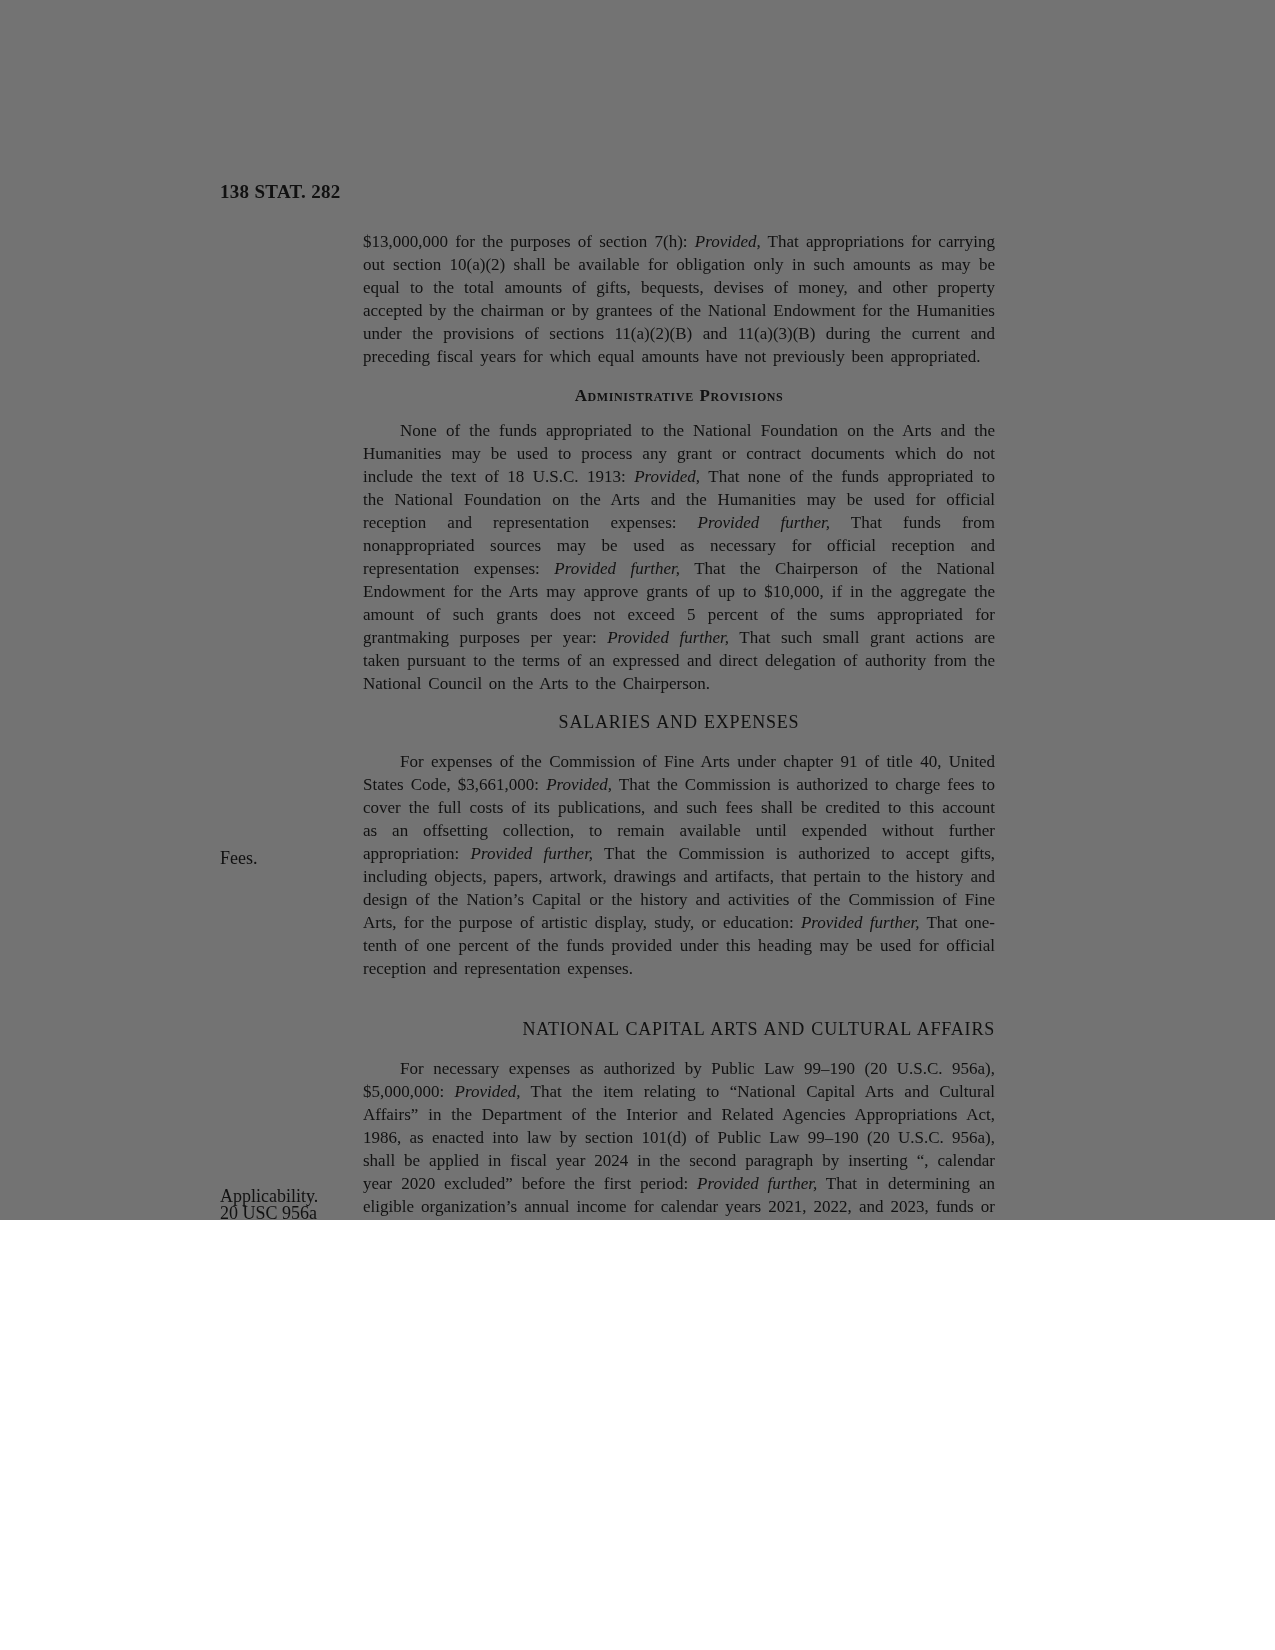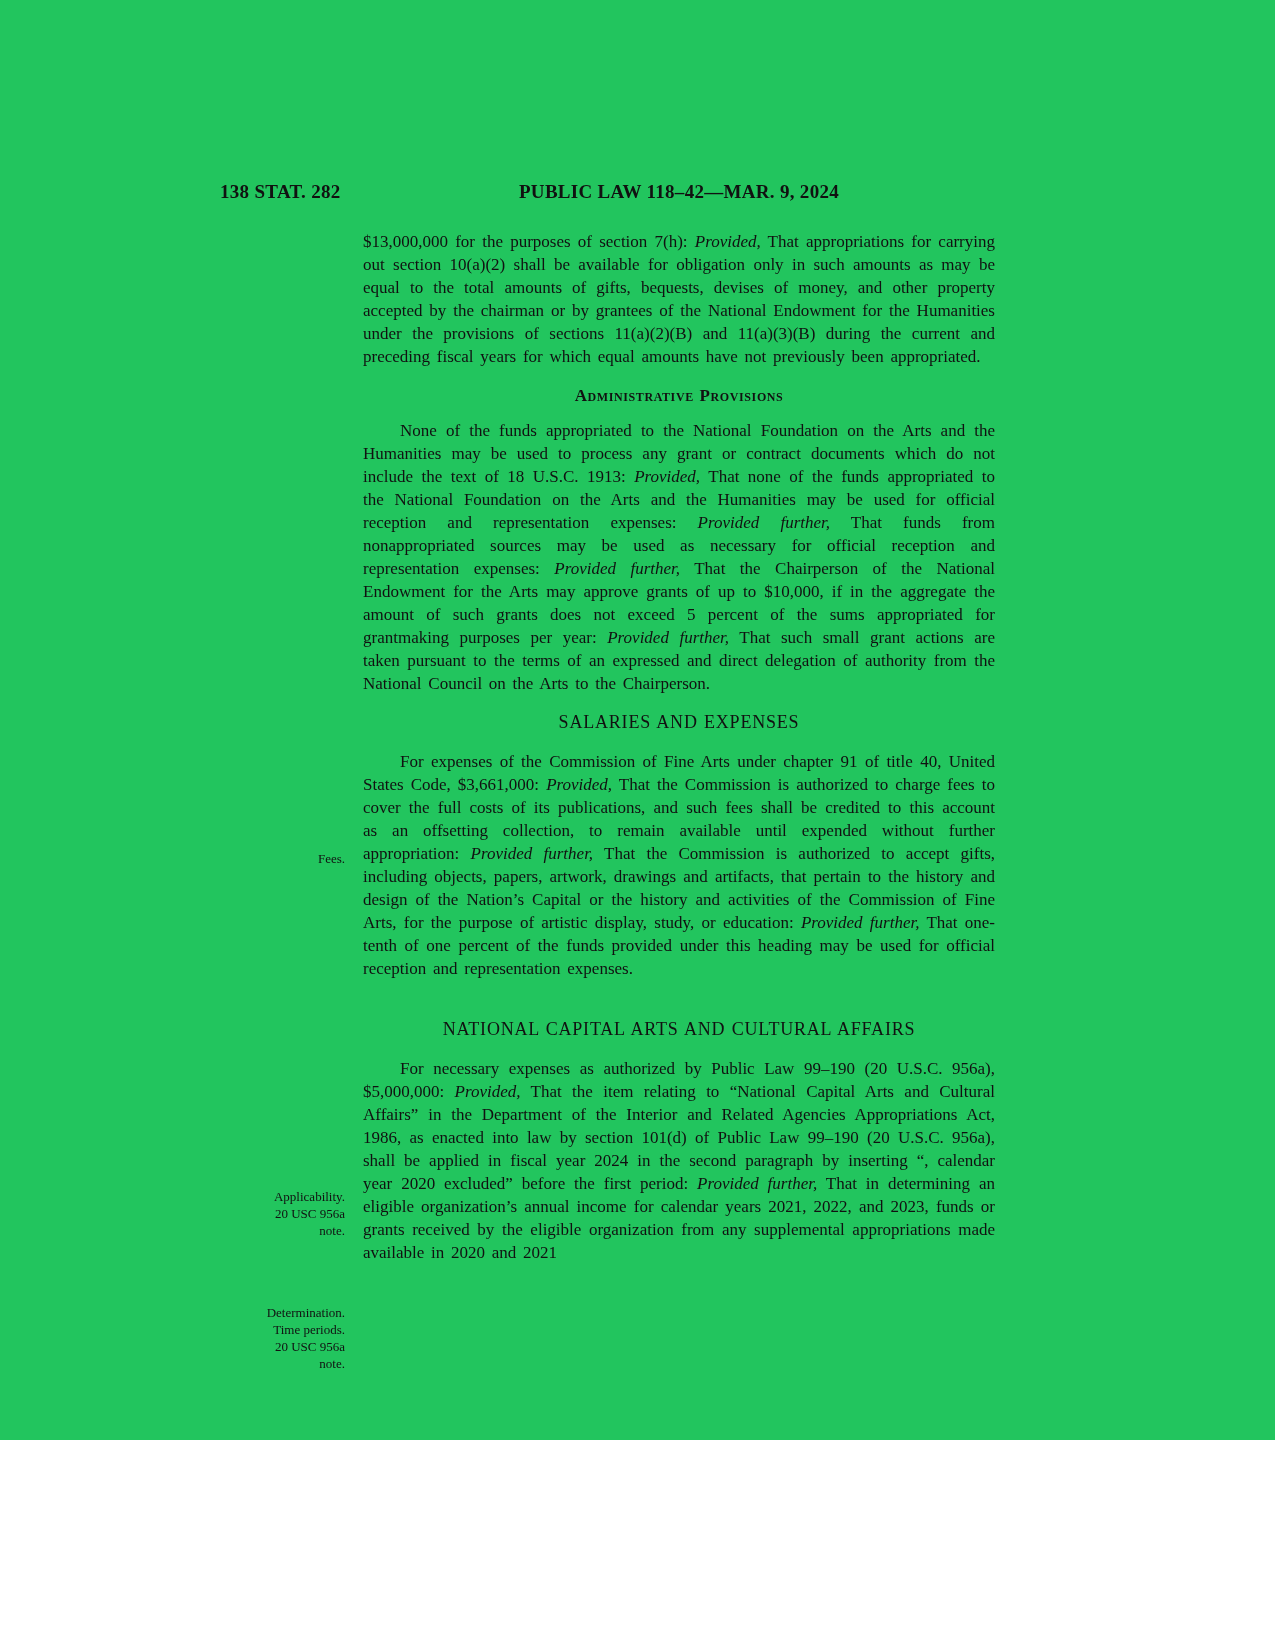--- a/index.html
+++ b/index.html
@@ -3,22 +3,22 @@
 <meta charset="utf-8">
 <style>
   html, body {
     margin: 0;
     padding: 0;
     background: #ffffff;
   }
   .page {
     position: relative;
     width: 1275px;
-    height: 1440px;
-    background: #22c55e;
+    height: 1220px;
+    background: #737373;
     color: #111111;
     font-family: "Liberation Serif", "DejaVu Serif", serif;
     overflow: hidden;
   }
   .stat-num {
     position: absolute;
     left: 220px;
     top: 181px;
     font-size: 19px;
     font-weight: bold;
@@ -68,42 +68,41 @@
   .h-fine     { margin: 9px 0 0; }
   .subheading {
     font-weight: normal;
     font-size: 18px;
     letter-spacing: 0.8px;
     text-align: center;
     text-indent: 0;
     word-spacing: 1px;
   }
   .h-salaries { margin: 16px 0 16px; }
-  .h-nca      { margin: 38px 0 16px; }
+  .h-nca      { margin: 38px 0 16px; text-align: right; }
   .margin-note {
     position: absolute;
     left: 220px;
     width: 125px;
-    font-size: 13px;
+    font-size: 18px;
     line-height: 17px;
     white-space: pre-line;
-    text-align: right;
+    text-align: left;
   }
   .note-fees          { top: 850px; }
   .note-applicability { top: 1188px; }
   .note-determination { top: 1304px; }
 </style>
 </head>
 <body>
 
 <div class="page">
 
   <div class="stat-num">138 STAT. 282</div>
 
-  <div class="law-title">PUBLIC LAW 118–42—MAR. 9, 2024</div>
 
   <div class="margin-note note-fees">Fees.</div>
 
   <div class="margin-note note-applicability">Applicability.
 20 USC 956a
 note.</div>
 
   <div class="margin-note note-determination">Determination.
 Time periods.
 20 USC 956a

